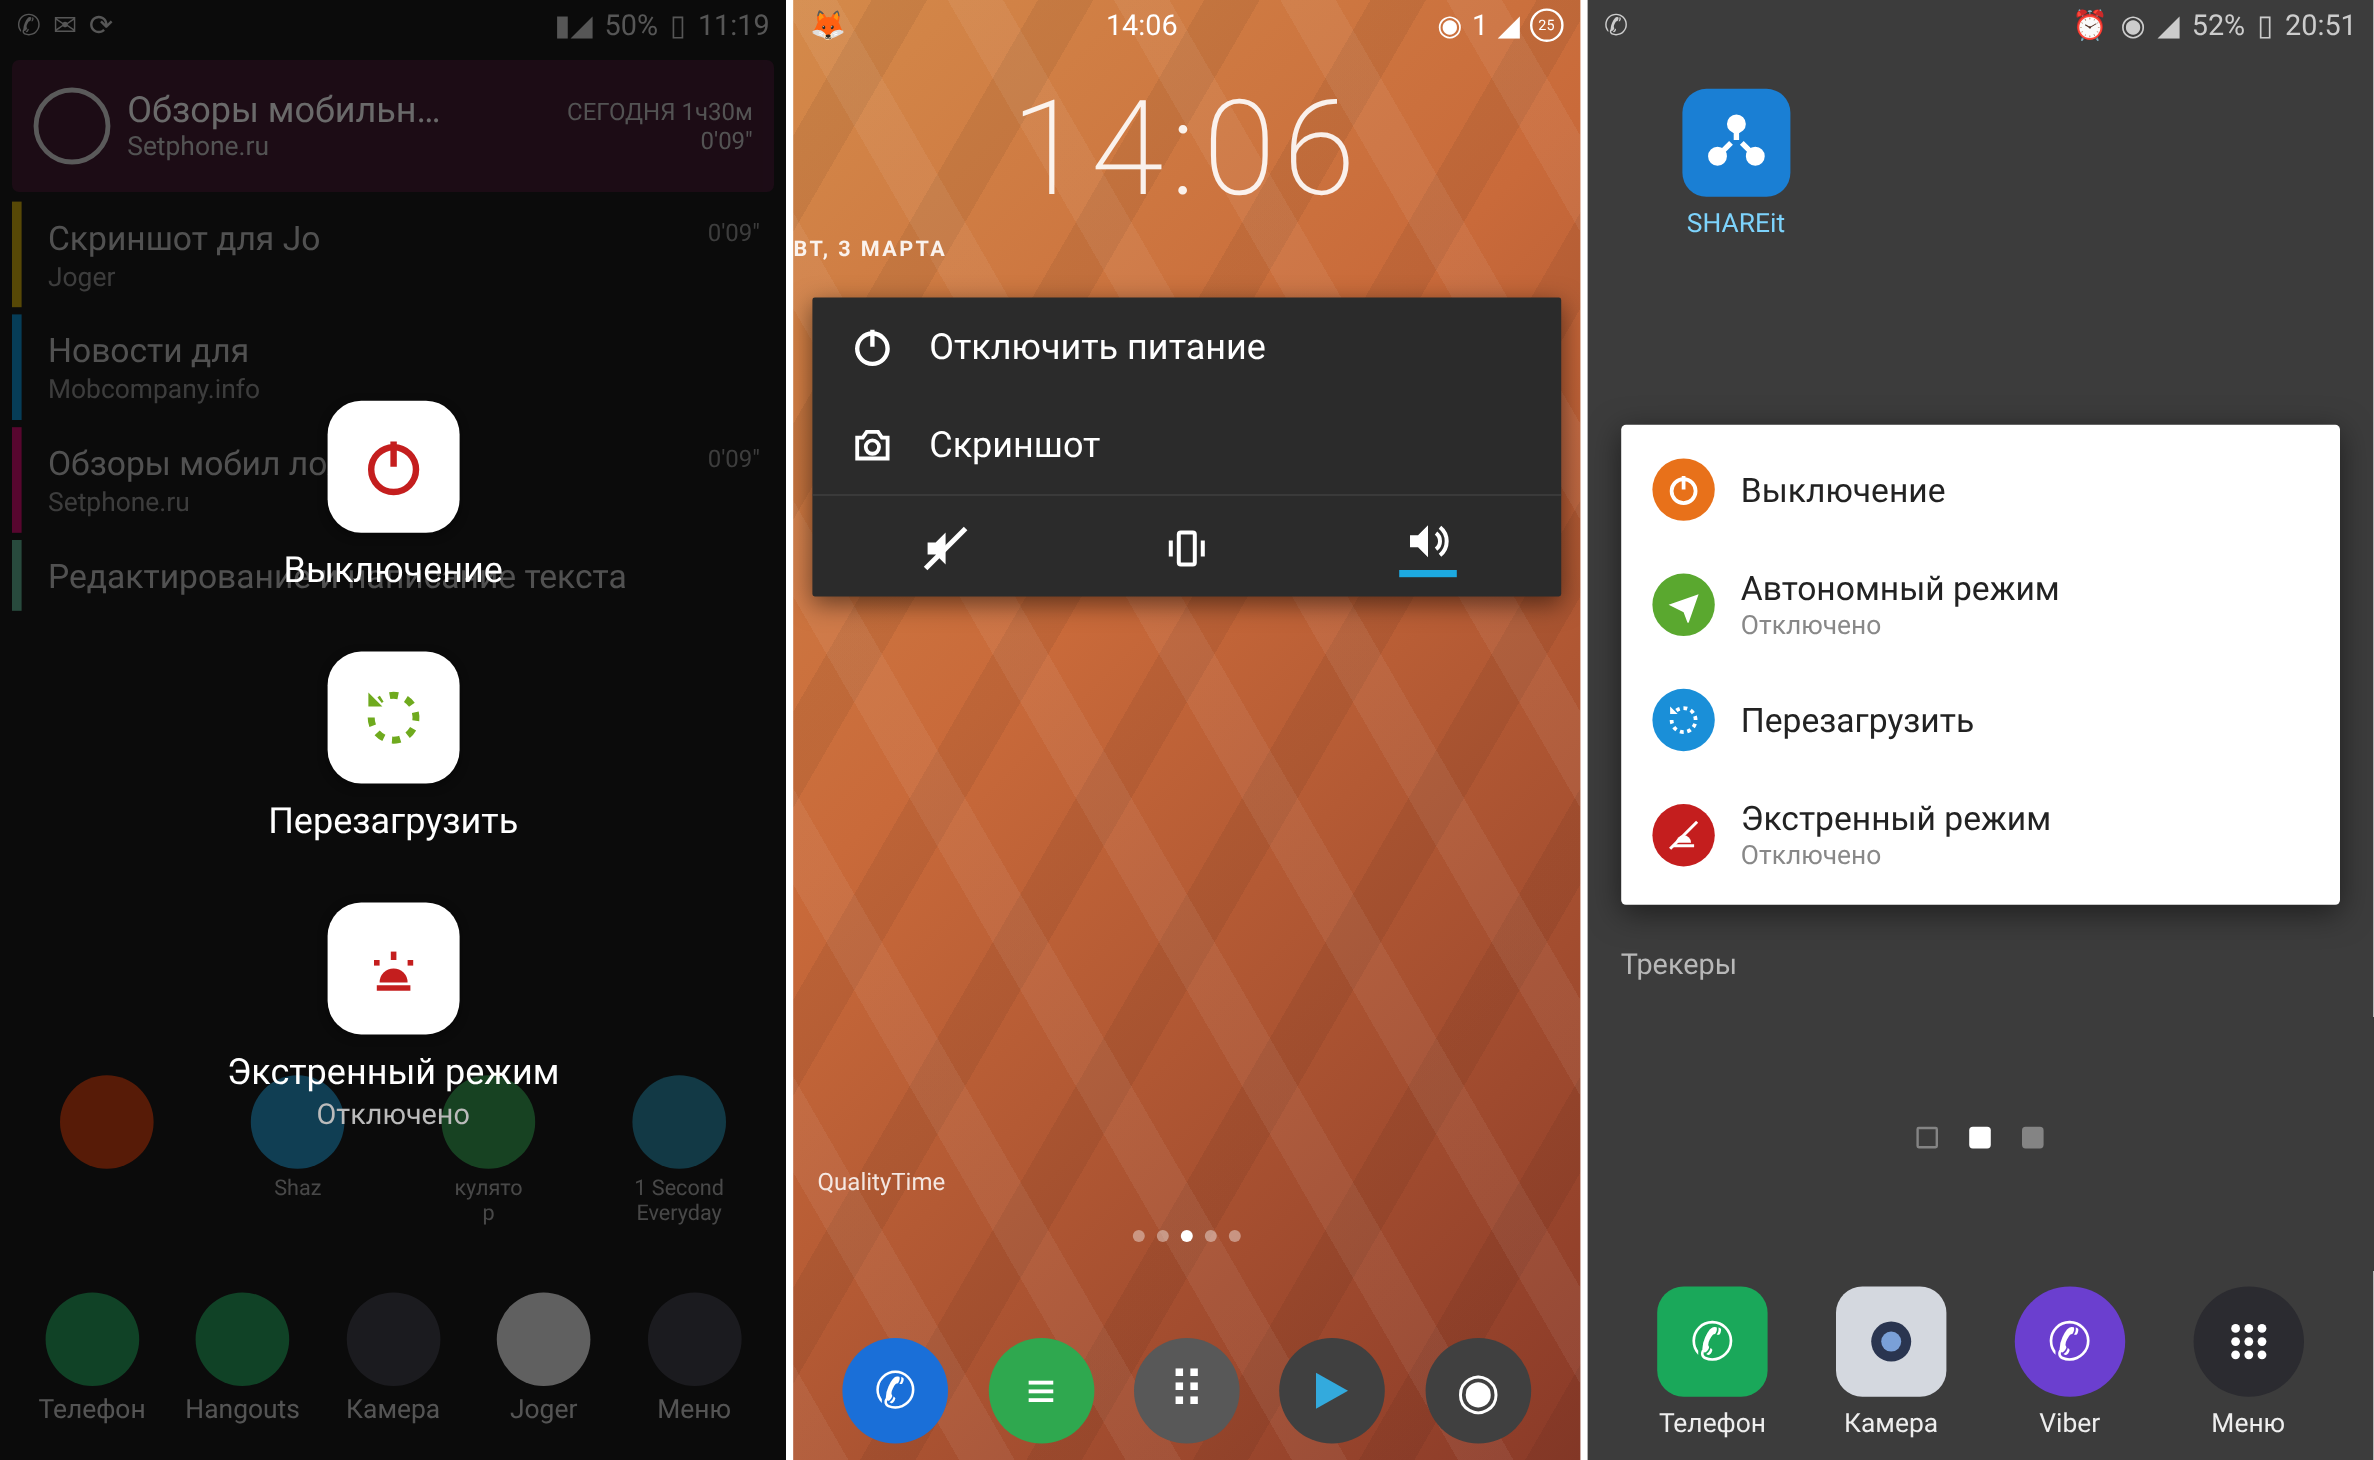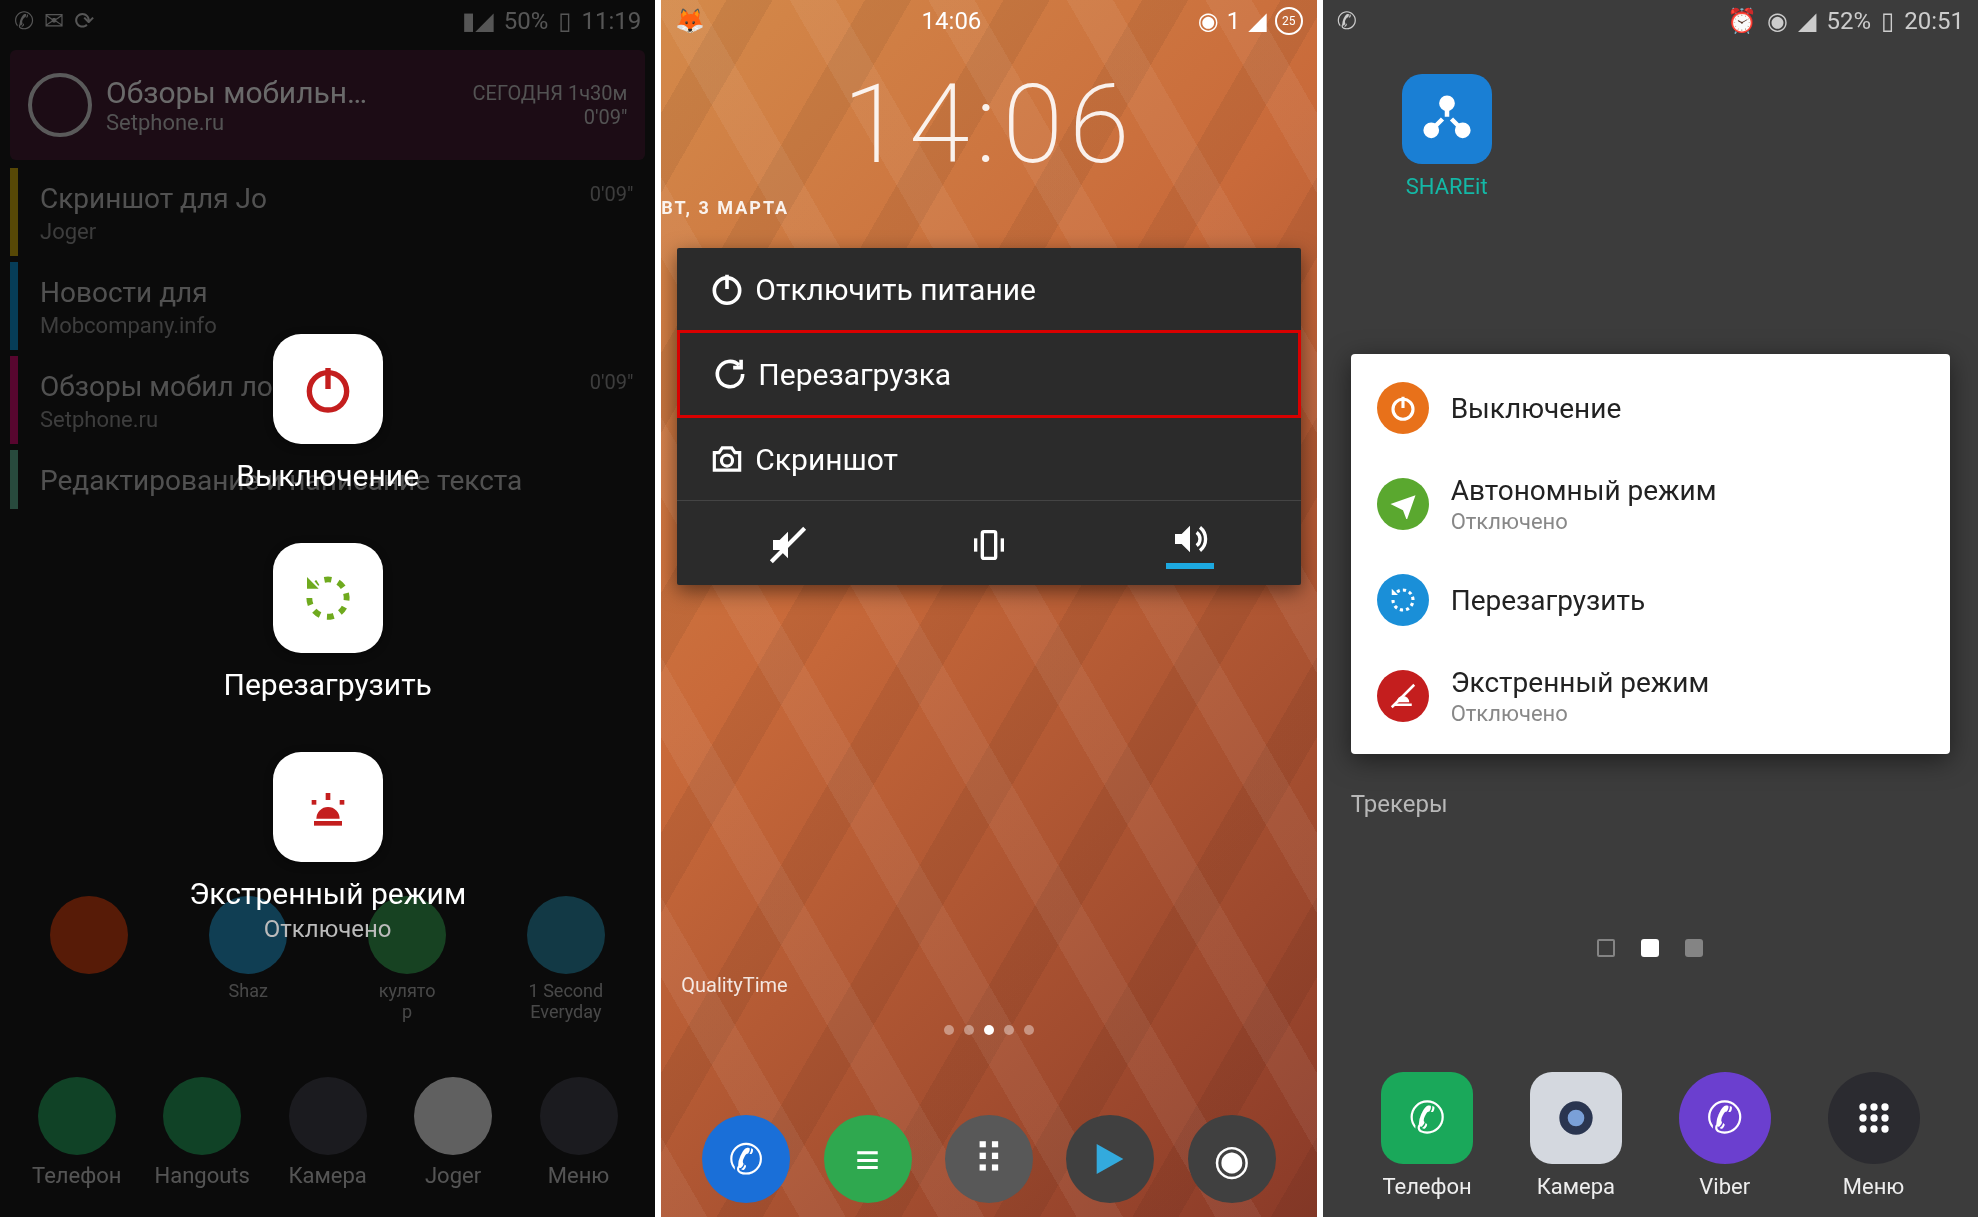--- a/index.html
+++ b/index.html
@@ -89,21 +89,21 @@
   .p2 .bigclock {
     text-align:center; font-size:110px; font-weight:200; color:rgba(255,255,255,.9);
     letter-spacing:6px; margin-top:18px;
   }
   .p2 .date { text-align:left; font-size:18px; font-weight:700; color:rgba(255,255,255,.9);
     margin-top:8px; letter-spacing:2px; }
   .p2 .menu {
     margin:30px 16px 0; background:#2b2b2b; border-radius:2px;
     box-shadow:0 6px 20px rgba(0,0,0,.5);
   }
-  .p2 .mitem { display:flex; align-items:center; gap:6px; padding:22px 28px;
+  .p2 .mitem { display:flex; align-items:center; gap:25px; padding:22px 28px;
     font-size:30px; color:#fff; }
   .p2 .mitem.hl { border:3px solid #d90000; }
   .p2 .mitem .msub { font-size:22px; color:#aaa; margin-top:4px; }
   .p2 .mitem .micon { width:44px; display:flex; justify-content:center; }
   .p2 .soundrow { display:flex; justify-content:space-around; align-items:center;
     padding:20px 10px 16px; border-top:1px solid #444; }
   .p2 .soundrow .sicon { width:48px; height:48px; display:flex; align-items:center; justify-content:center; }
   .p2 .soundrow .underline { border-bottom:6px solid #1da9e0; padding-bottom:6px; }
   .p2 .qtlabel { position:absolute; bottom:220px; left:20px; font-size:20px; color:rgba(255,255,255,.85); }
   .p2 .pager { position:absolute; bottom:182px; left:0; right:0; display:flex;
@@ -122,21 +122,21 @@
   .p3 .statusbar {
     height:42px; display:flex; align-items:center; justify-content:space-between;
     padding:0 14px; font-size:24px; color:#ccc;
   }
   .p3 .sb-right { display:flex; align-items:center; gap:10px; }
   .p3 .share {
     margin:32px 0 0 64px; width:120px; text-align:center;
   }
   .p3 .share .sico { width:90px; height:90px; border-radius:20px; background:#1a7fd4;
     margin:0 auto 10px; display:flex; align-items:center; justify-content:center; }
-  .p3 .share .slabel { font-size:22px; color:#14b8a6; }
+  .p3 .share .slabel { font-size:22px; color:#7dd3fc; }
   .p3 .popup {
     position:absolute; left:28px; right:28px; top:354px; background:#fff;
     border-radius:4px; box-shadow:0 6px 26px rgba(0,0,0,.5); padding:8px 0;
   }
   .p3 .popitem { display:flex; align-items:center; gap:22px; padding:20px 26px; }
   .p3 .popitem .pico { width:52px; height:52px; border-radius:50%; display:flex;
     align-items:center; justify-content:center; flex-shrink:0; }
   .p3 .popitem .ptxt .ptitle { font-size:28px; color:#222; }
   .p3 .popitem .ptxt .psub { font-size:22px; color:#888; margin-top:2px; }
   .p3 .trackers { position:absolute; top:790px; left:28px; font-size:24px; color:#b8b8b8; }
@@ -305,29 +305,20 @@
   <div class="menu">
     <div class="mitem">
       <div class="micon">
         <svg width="38" height="38" viewBox="0 0 24 24" fill="none" stroke="#fff" stroke-width="2.3">
             <circle cx="12" cy="13" r="8"></circle>
             <line x1="12" y1="3" x2="12" y2="12"></line>
           </svg>
       </div>
       <div>Отключить питание</div>
     </div>
-    <div class="mitem hl">
-      <div class="micon">
-        <svg width="38" height="38" viewBox="0 0 24 24" fill="none" stroke="#fff" stroke-width="2.3">
-            <path d="M20 12a8 8 0 1 1-2.3-5.6"></path>
-            <polyline points="19,3 19,8 14,8"></polyline>
-          </svg>
-      </div>
-      <div>Перезагрузка</div>
-    </div>
     <div class="mitem">
       <div class="micon">
         <svg width="38" height="38" viewBox="0 0 24 24" fill="#fff">
             <path d="M4 8h3l2-3h6l2 3h3v11H4z" fill="none" stroke="#fff" stroke-width="2"></path>
             <circle cx="12" cy="13" r="3.5" fill="none" stroke="#fff" stroke-width="2"></circle>
           </svg>
       </div>
       <div>Скриншот</div>
     </div>
     <div class="soundrow">

